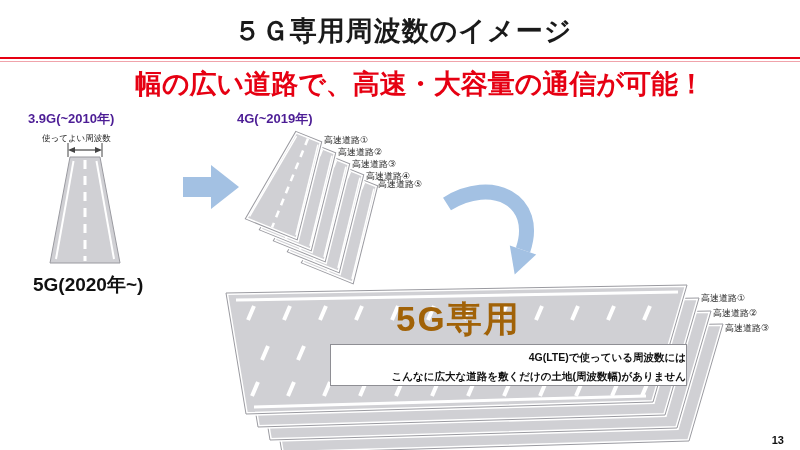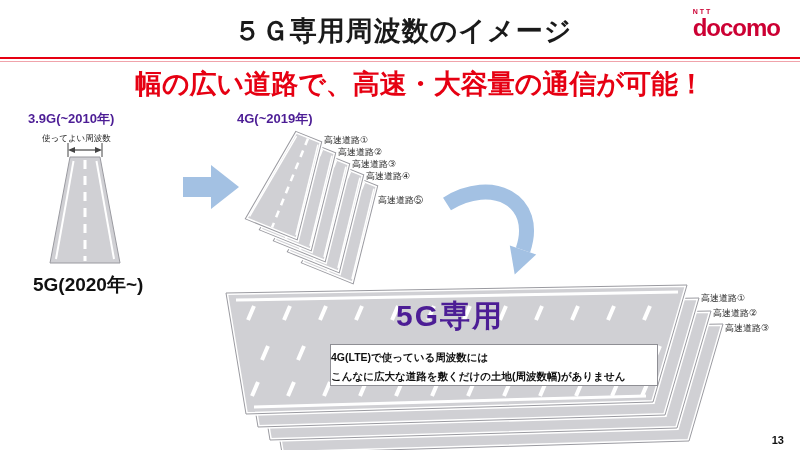--- a/index.html
+++ b/index.html
@@ -15,24 +15,24 @@
   .logo .docomo{font-size:24px;font-weight:bold;letter-spacing:-1px;display:block;}
   .rule1{position:absolute;z-index:2;top:57px;left:0;width:800px;height:2px;background:#e60012;}
   .rule2{position:absolute;z-index:2;top:61px;left:0;width:800px;height:1px;background:#f0a3ab;}
   .headline{top:66px;left:0;right:0;text-align:center;font-size:27px;font-weight:bold;color:#e60012;padding-left:40px;}
   .gen-label{font-size:13px;font-weight:bold;color:#4c1d95;}
   .g39-label{left:28px;top:110px;}
   .g39-annotation{left:42px;top:133px;font-size:8.5px;color:#222;}
   .g4-label{left:237px;top:110px;}
   .g5-label{left:33px;top:272px;font-size:19px;font-weight:bold;}
   .road-label{font-size:9px;color:#222;}
-  .g5-road-title{left:396px;top:296px;font-size:30px;font-weight:bold;letter-spacing:2px;color:#4c1d95;}
+  .g5-road-title{left:396px;top:296px;font-size:35px;font-weight:bold;letter-spacing:2px;color:#a16207;}
   .note-box{
-    position:absolute;z-index:2;left:330px;top:344px;width:328px;height:42px;
-    background:#ffffff;border:1px solid #8e8e94;text-align:left;
+    position:absolute;z-index:2;left:330px;top:344px;width:357px;height:42px;
+    background:#ffffff;border:1px solid #8e8e94;text-align:right;
     font-size:10.5px;font-weight:bold;color:#111;line-height:1.85;padding-top:3px;box-sizing:border-box;
   }
   .page-number{right:16px;bottom:4px;font-size:11px;font-weight:bold;color:#111;}
 </style>
 </head>
 <body>
 
 <div class="slide">
 
   <svg class="layer-svg" width="800" height="450" viewBox="0 0 800 450">
@@ -108,37 +108,33 @@
       <polygon points="226,293 687,285 653,402 246,414" fill="none" stroke="#9a9aa0" stroke-width="1"></polygon>
       <line x1="236" y1="300" x2="678" y2="292" stroke="#ffffff" stroke-width="3"></line>
       <line x1="254" y1="407" x2="646" y2="396" stroke="#ffffff" stroke-width="3"></line>
       <path stroke="#ffffff" stroke-width="4" fill="none" d="M254,306 l-6,14 M290,306 l-6,14 M326,306 l-6,14 M362,306 l-6,14 M398,306 l-6,14 M434,306 l-6,14 M470,306 l-6,14 M506,306 l-6,14 M542,306 l-6,14 M578,306 l-6,14 M614,306 l-6,14 M650,306 l-6,14"></path>
       <path stroke="#ffffff" stroke-width="4" fill="none" d="M268,346 l-6,14 M304,346 l-6,14 M340,346 l-6,14 M376,346 l-6,14 M412,346 l-6,14 M448,346 l-6,14 M484,346 l-6,14 M520,346 l-6,14 M556,346 l-6,14 M592,346 l-6,14 M628,346 l-6,14 M660,346 l-6,14"></path>
       <path stroke="#ffffff" stroke-width="4" fill="none" d="M258,382 l-6,14 M294,382 l-6,14 M330,382 l-6,14 M366,382 l-6,14 M402,382 l-6,14 M438,382 l-6,14 M474,382 l-6,14 M510,382 l-6,14 M546,382 l-6,14 M582,382 l-6,14 M618,382 l-6,14 M648,382 l-6,14"></path>
     </g>
   </svg>
 
   <div class="txt slide-title">５Ｇ専用周波数のイメージ</div>
-  <div class="txt logo">
-    <span class="ntt">NTT</span>
-    <span class="docomo">docomo</span>
-  </div>
   <div class="rule1"></div>
   <div class="rule2"></div>
   <div class="txt headline">幅の広い道路で、高速・大容量の通信が可能！</div>
 
   <div class="txt gen-label g39-label">3.9G(~2010年)</div>
   <div class="txt g39-annotation">使ってよい周波数</div>
 
   <div class="txt gen-label g4-label">4G(~2019年)</div>
   <div class="txt road-label" style="left:324px;top:134px;">高速道路①</div>
   <div class="txt road-label" style="left:338px;top:146px;">高速道路②</div>
   <div class="txt road-label" style="left:352px;top:158px;">高速道路③</div>
   <div class="txt road-label" style="left:366px;top:170px;">高速道路④</div>
-  <div class="txt road-label" style="left:378px;top:194px;font-family:Liberation Mono, monospace;">高速道路⑤</div>
+  <div class="txt road-label" style="left:378px;top:178px;">高速道路⑤</div>
 
   <div class="txt g5-label">5G(2020年~)</div>
   <div class="txt g5-road-title">5G専用</div>
   <div class="note-box">
     <div>4G(LTE)で使っている周波数には</div>
     <div>こんなに広大な道路を敷くだけの土地(周波数幅)がありません</div>
   </div>
   <div class="txt road-label" style="left:701px;top:292px;">高速道路①</div>
   <div class="txt road-label" style="left:713px;top:307px;">高速道路②</div>
   <div class="txt road-label" style="left:725px;top:322px;">高速道路③</div>

